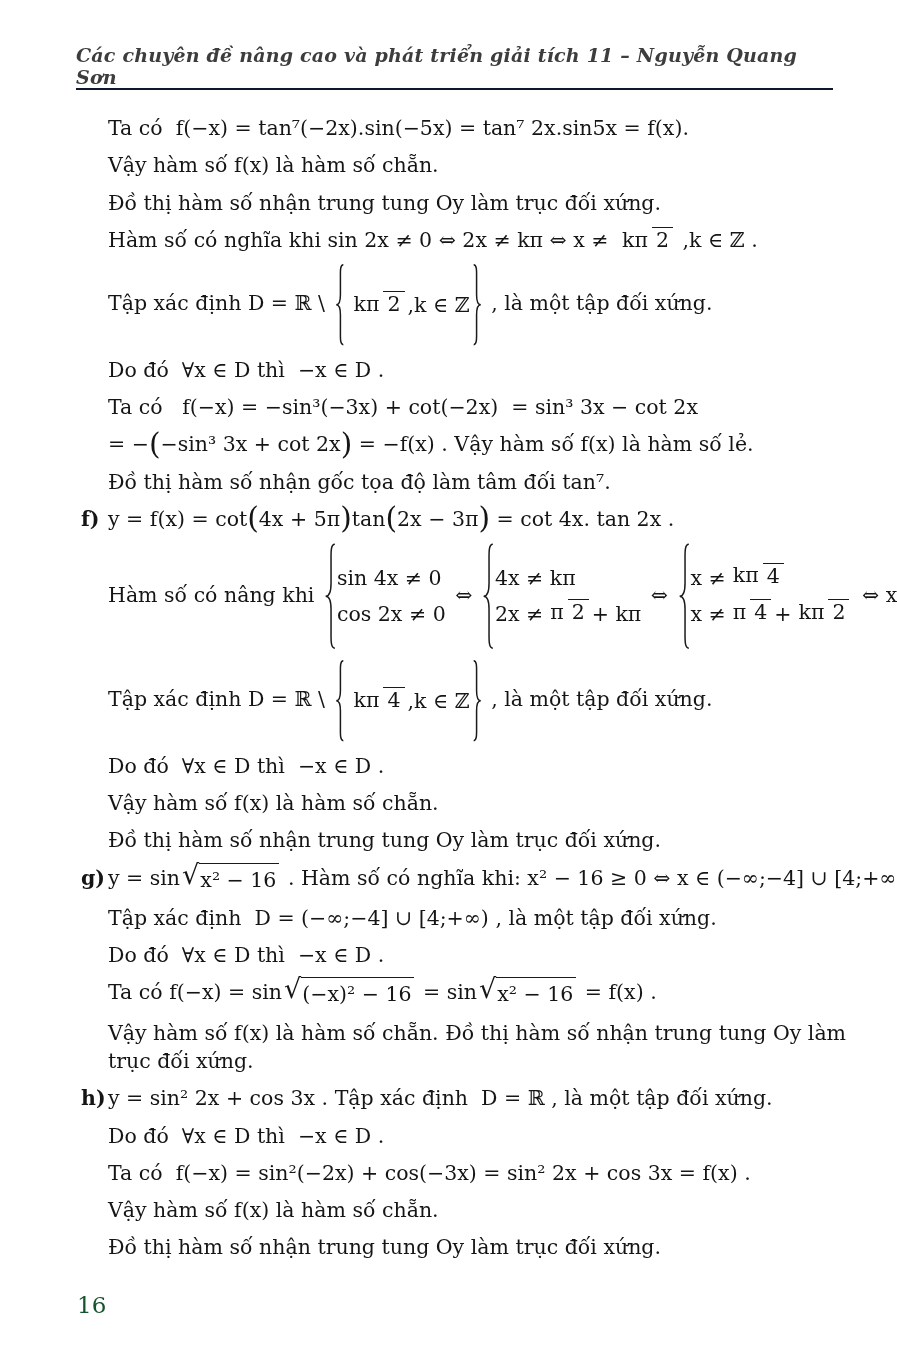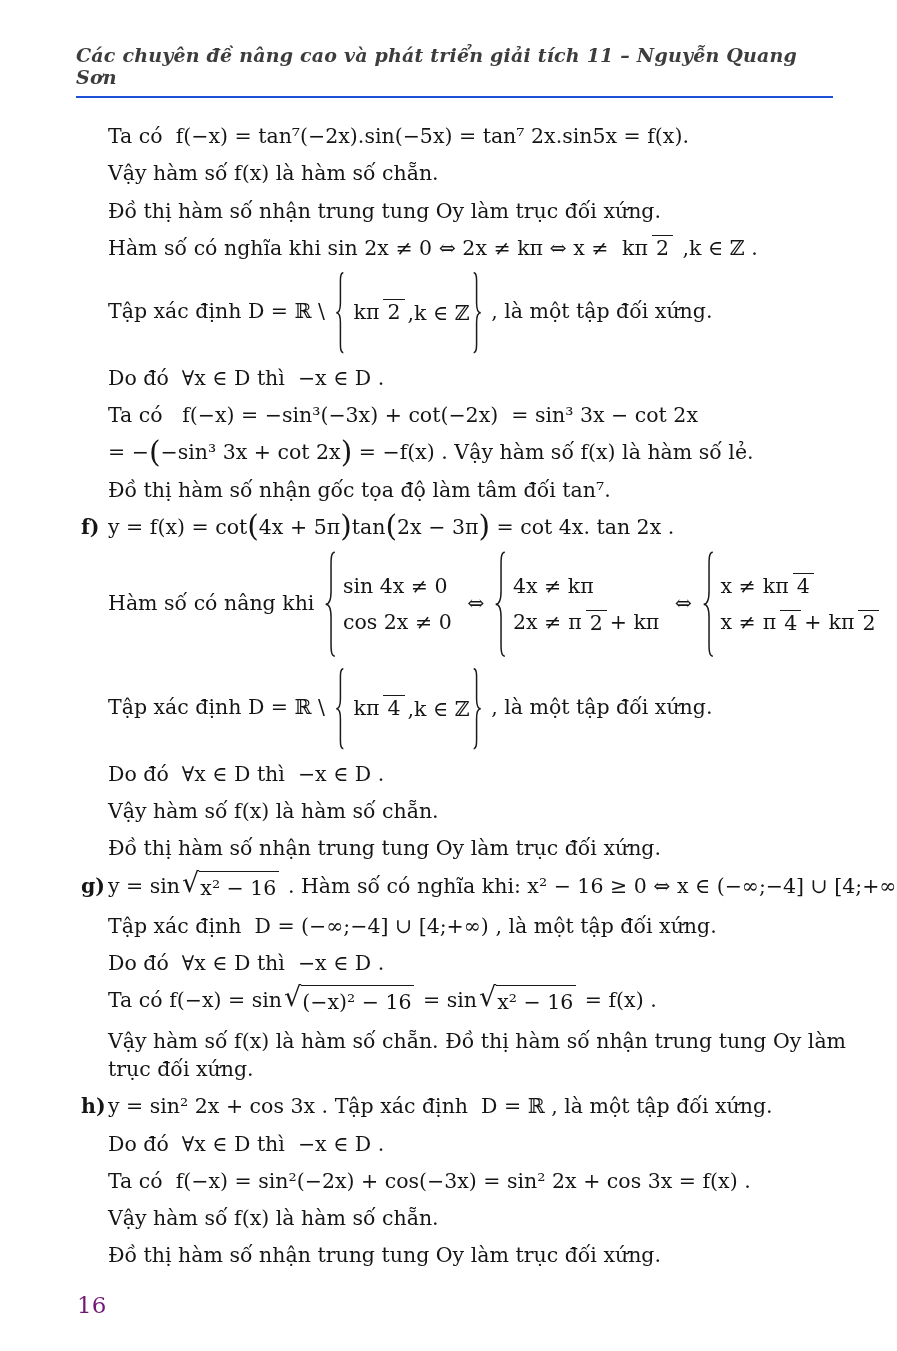--- a/index.html
+++ b/index.html
@@ -1,19 +1,19 @@
 <!DOCTYPE html>
 <html><head>
 <meta charset="utf-8">
 <style>
   html,body{margin:0;padding:0;background:#ffffff;}
   body{width:897px;height:1351px;overflow:hidden;
        font-family:"DejaVu Serif","Liberation Serif",serif;color:#151515;}
   .page{position:relative;width:897px;height:1351px;background:#fff;}
-  .header{margin:44px 64px 0 76px;padding-bottom:8px;border-bottom:2px solid #1d4ed8;}
+  .header{margin:44px 64px 0 76px;padding-bottom:0;border-bottom:2px solid #0f172a;}
   .header-title{font-style:italic;font-weight:bold;font-size:19px;color:#3d3d3d;letter-spacing:.2px;}
   .content{margin:24px 42px 0 108px;font-size:20.5px;line-height:1.38;}
   .line{margin:9px 0;white-space:pre-wrap;}
   .line.nowrap{white-space:nowrap;}
   .ilabel{display:inline-block;width:27px;margin-left:-27px;font-weight:bold;}
   .mtext{white-space:inherit;}
   
   .frac{display:inline-flex;flex-direction:row;align-items:center;vertical-align:middle;
         margin:0 3px;text-align:center;position:relative;top:-1px;}
   .frac .num,.frac .den{display:block;padding:0 4px;line-height:1.22;}
@@ -25,22 +25,22 @@
   
   .bigp{font-size:1.45em;line-height:0;vertical-align:middle;position:relative;top:-2px;}
   
   .brace{width:10px;align-self:stretch;display:block;min-height:1.25em;}
   .brace.flip{transform:scaleX(-1);}
   .bgroup{display:inline-flex;align-items:center;vertical-align:middle;margin:0 3px;}
   .bgc{display:inline-flex;align-items:center;padding:1px 2px;}
   .cases{display:inline-flex;align-items:center;vertical-align:middle;margin:0 3px;}
   .cases .brace{width:13px;}
   .crows{display:inline-flex;flex-direction:column;justify-content:center;}
-  .crow{display:inline-flex;align-items:flex-end;margin:4px 6px;white-space:nowrap;}
-  .footer-page{position:absolute;left:77px;top:1248px;font-size:23px;color:#701a75;}
+  .crow{display:inline-flex;align-items:flex-start;margin:4px 0;white-space:nowrap;}
+  .footer-page{position:absolute;left:77px;top:1248px;font-size:23px;color:#14532d;}
 </style>
 </head>
 <body>
 
 <div class="page">
   <div class="header">
     <span class="header-title">Các chuyên đề nâng cao và phát triển giải tích 11 – Nguyễn Quang Sơn</span>
   </div>
   <div class="content">
       <div class="line"><span class="mtext">Ta có  f(−x) = tan⁷(−2x).sin(−5x) = tan⁷ 2x.sin5x = f(x).</span></div>

